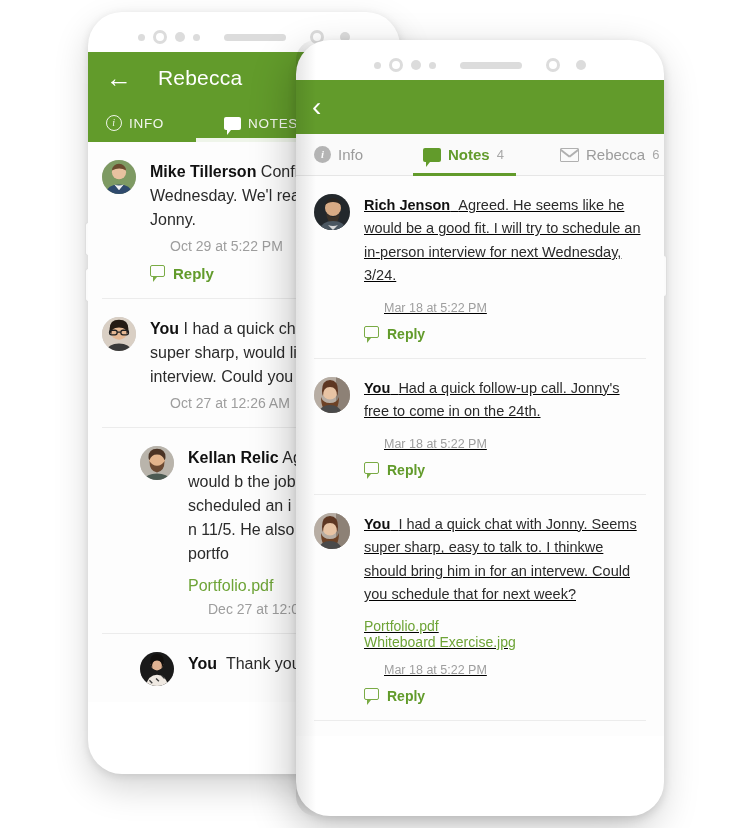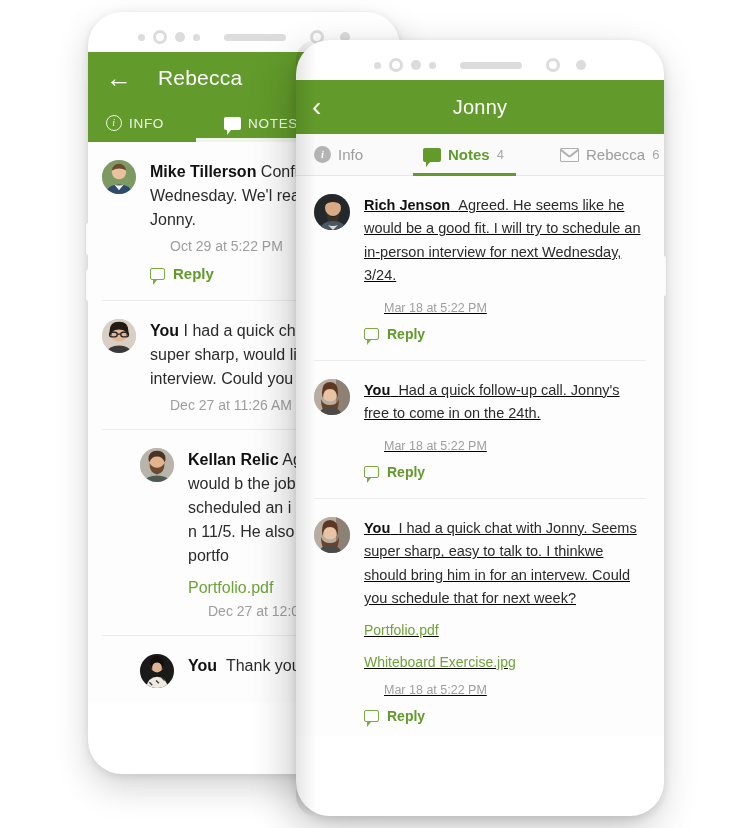--- a/index.html
+++ b/index.html
@@ -241,24 +241,24 @@
   }
   .phone-back .note-meta { font-size: 14px; margin-top: 6px; }
   .attachment {
     display: block;
     margin-top: 11px;
     font-size: 14px;
     color: #6ea437;
     cursor: pointer;
   }
   .phone-back .attachment { font-size: 16px; }
-  .attachment + .attachment { margin-top: 16px; }
+  .attachment + .attachment { margin-top: 0; }
 
   .reply {
-    display: inline-flex; align-items: center; gap: 8px;
+    display: inline-flex; align-items: flex-start; gap: 8px;
     margin-top: 11px;
     color: #629b2b;
     font-size: 14px; font-weight: 700;
     cursor: pointer;
   }
   .phone-back .reply { font-size: 15px; }
   .reply-bubble {
     width: 15px; height: 12px;
     border: 1.6px solid #7aab45; border-radius: 2px;
     display: inline-block; position: relative;
@@ -370,21 +370,21 @@
               <rect x="20" y="14" width="8" height="5" rx="2.2" fill="none" stroke="#222" stroke-width="1.4"></rect>
               <line x1="16" y1="16" x2="20" y2="16" stroke="#222" stroke-width="1.2"></line>
               <path d="M4 36 q3-8 14-8 t14 8 z" fill="#3a3a3a"></path>
             </svg>
           </div>
           <div class="note-body">
             <div class="note-text">
               <span class="note-author">You</span>
               <span>I had a quick ch Seems super sharp, would like to bring h interview. Could you week?</span>
             </div>
-            <div class="note-meta">Dec 27 at 11:26 AM</div>
+            <div class="note-meta">Oct 27 at 12:26 AM</div>
           </div>
         </div>
 
         <div class="note indent">
           <div class="avatar">
             <svg viewBox="0 0 36 36">
               <rect width="36" height="36" fill="#b9b4ab"></rect>
               <circle cx="18" cy="14" r="8.5" fill="#e2b48c"></circle>
               <path d="M9 12 q0-9 9-9 t9 9 q0 2-1 3 q-2-6-8-6 t-8 6 q-1-1-1-3z" fill="#4a3324"></path>
               <path d="M10 16 q0 11 8 12 q8-1 8-12 q-3 5-8 5 t-8-5z" fill="#6b4a33"></path>
@@ -443,21 +443,20 @@
         <span class="d-ring"></span>
         <span class="dot d-md"></span>
       </div>
     </div>
 
     <div class="screen">
 
       <div class="appbar">
         <div class="appbar-row">
           <span class="back-arrow">‹</span>
-          <span class="appbar-title">Jonny</span>
         </div>
       </div>
 
       <div class="tabbar">
         <div class="tab t-info">
           <span class="icon-info-grey">i</span>
           <span>Info</span>
         </div>
         <div class="tab t-notes active">
           <span class="icon-bubble-green"></span>

